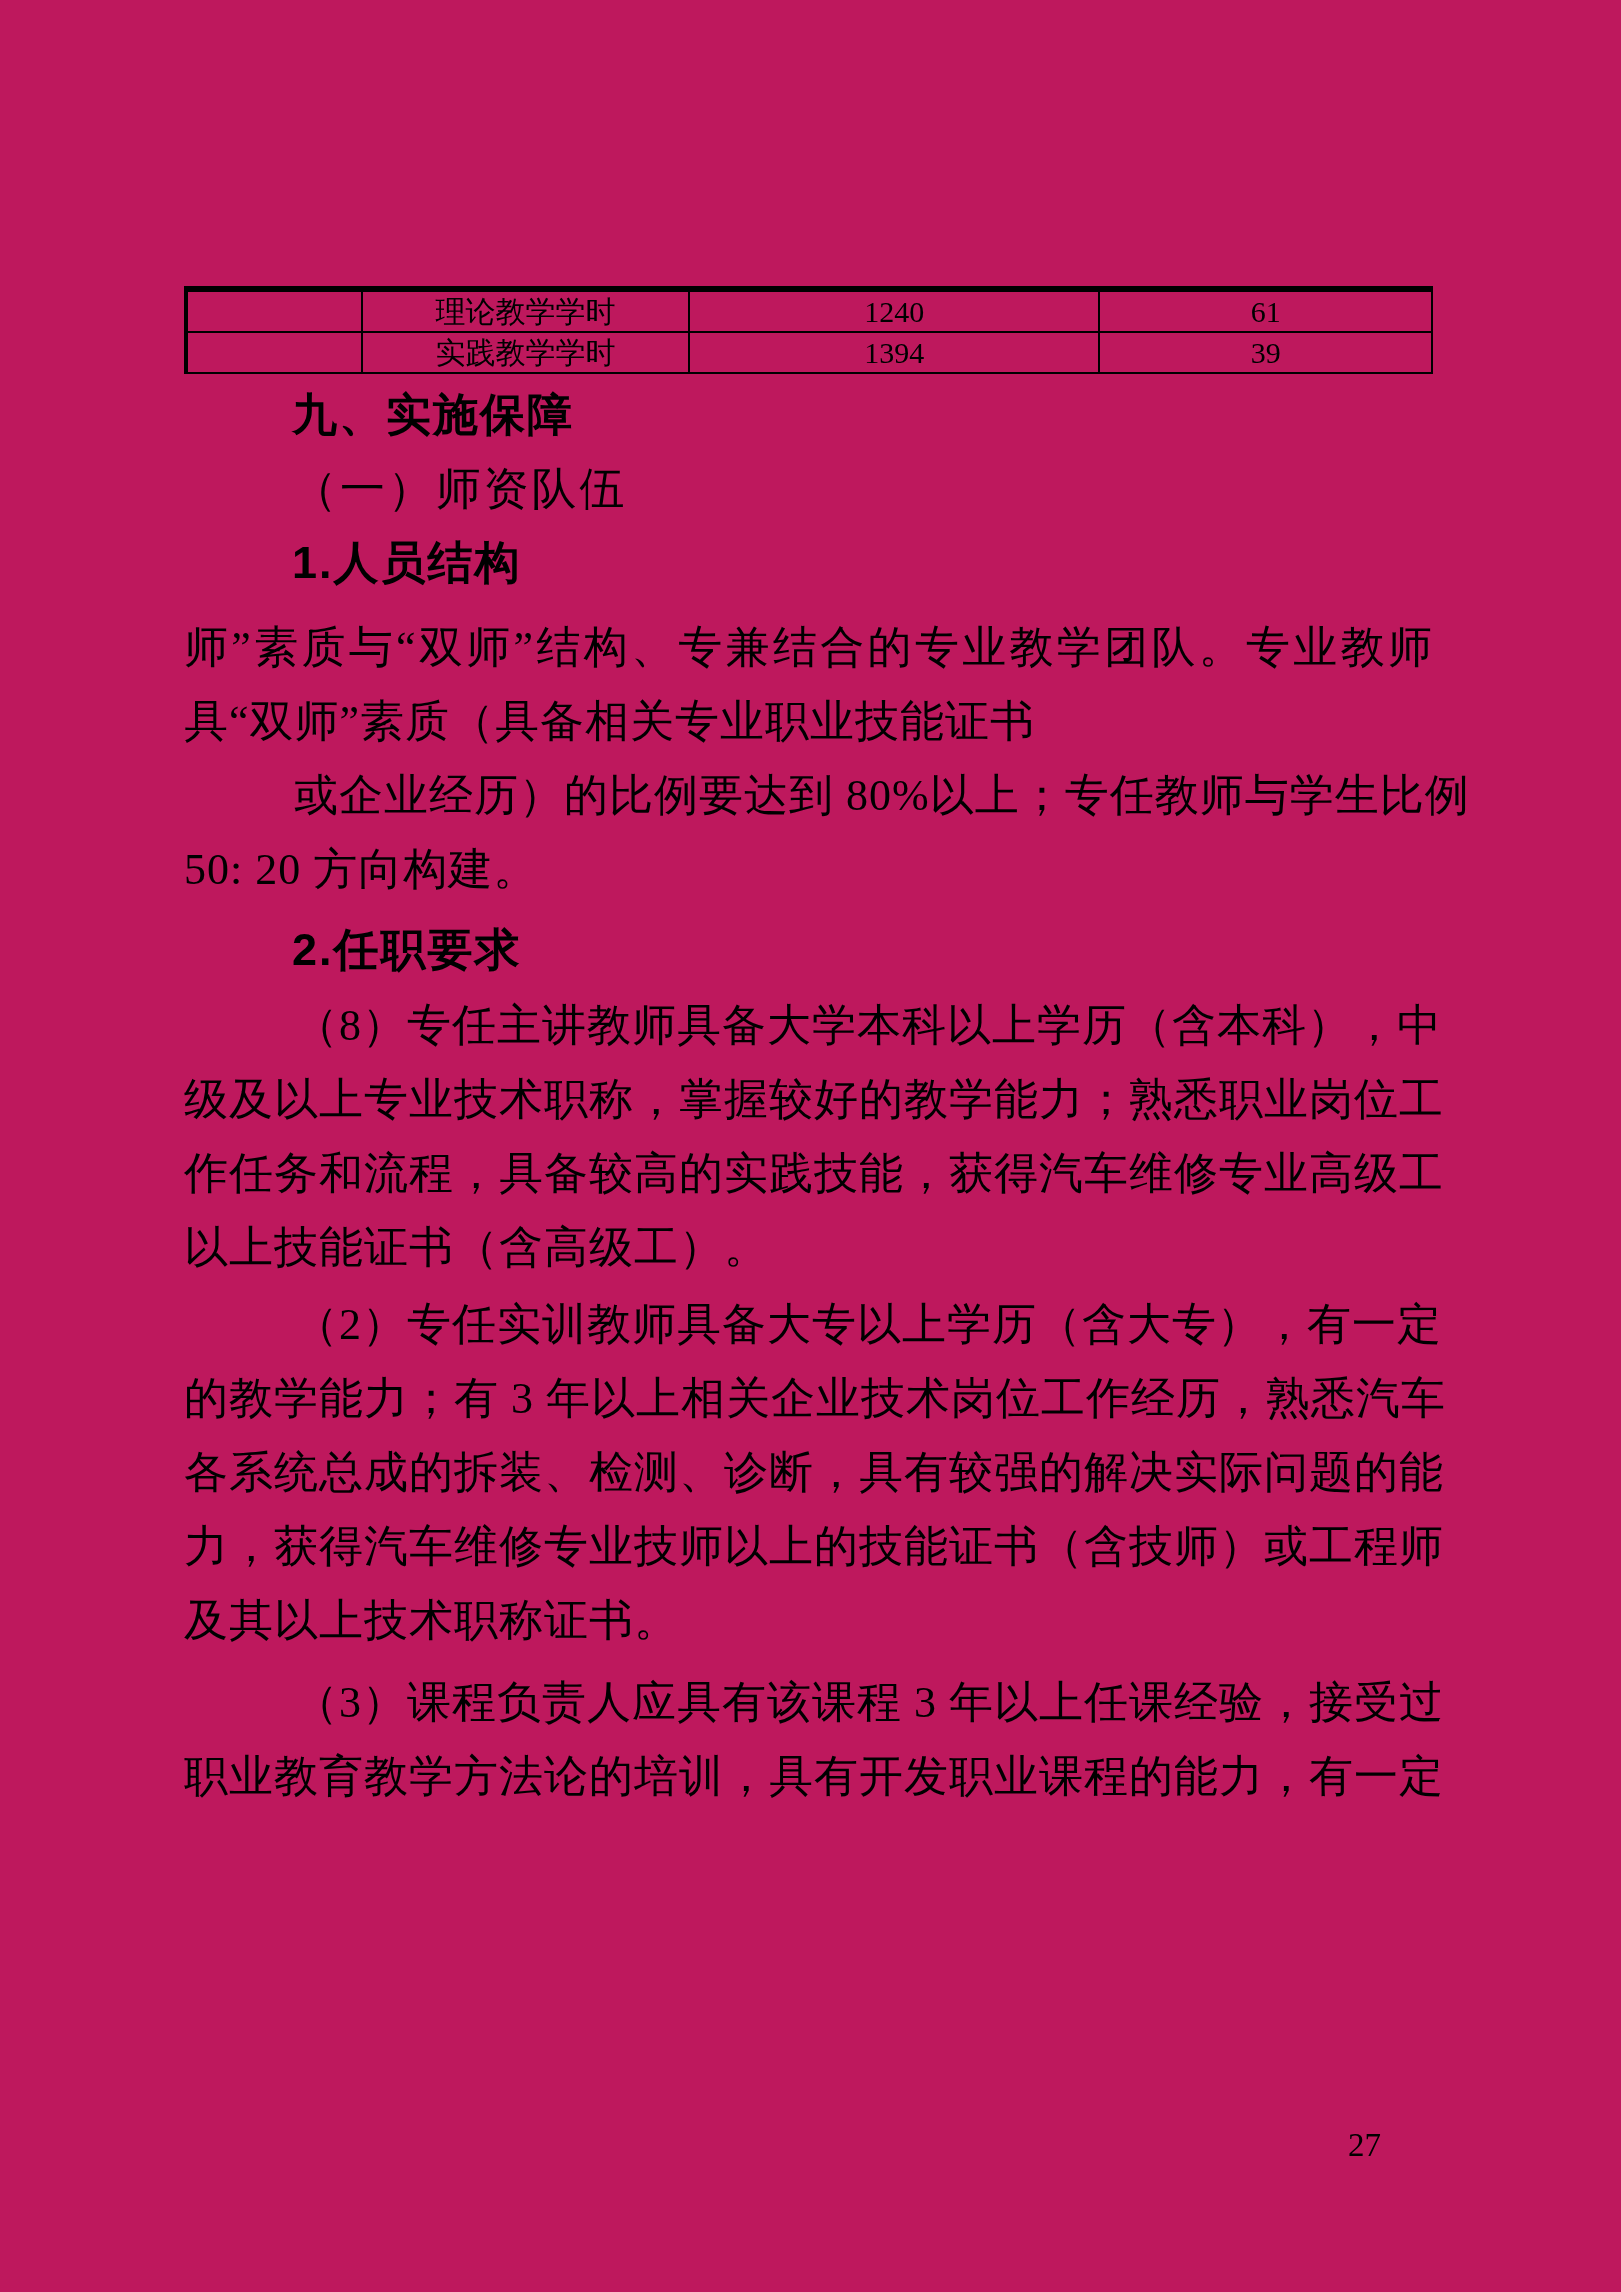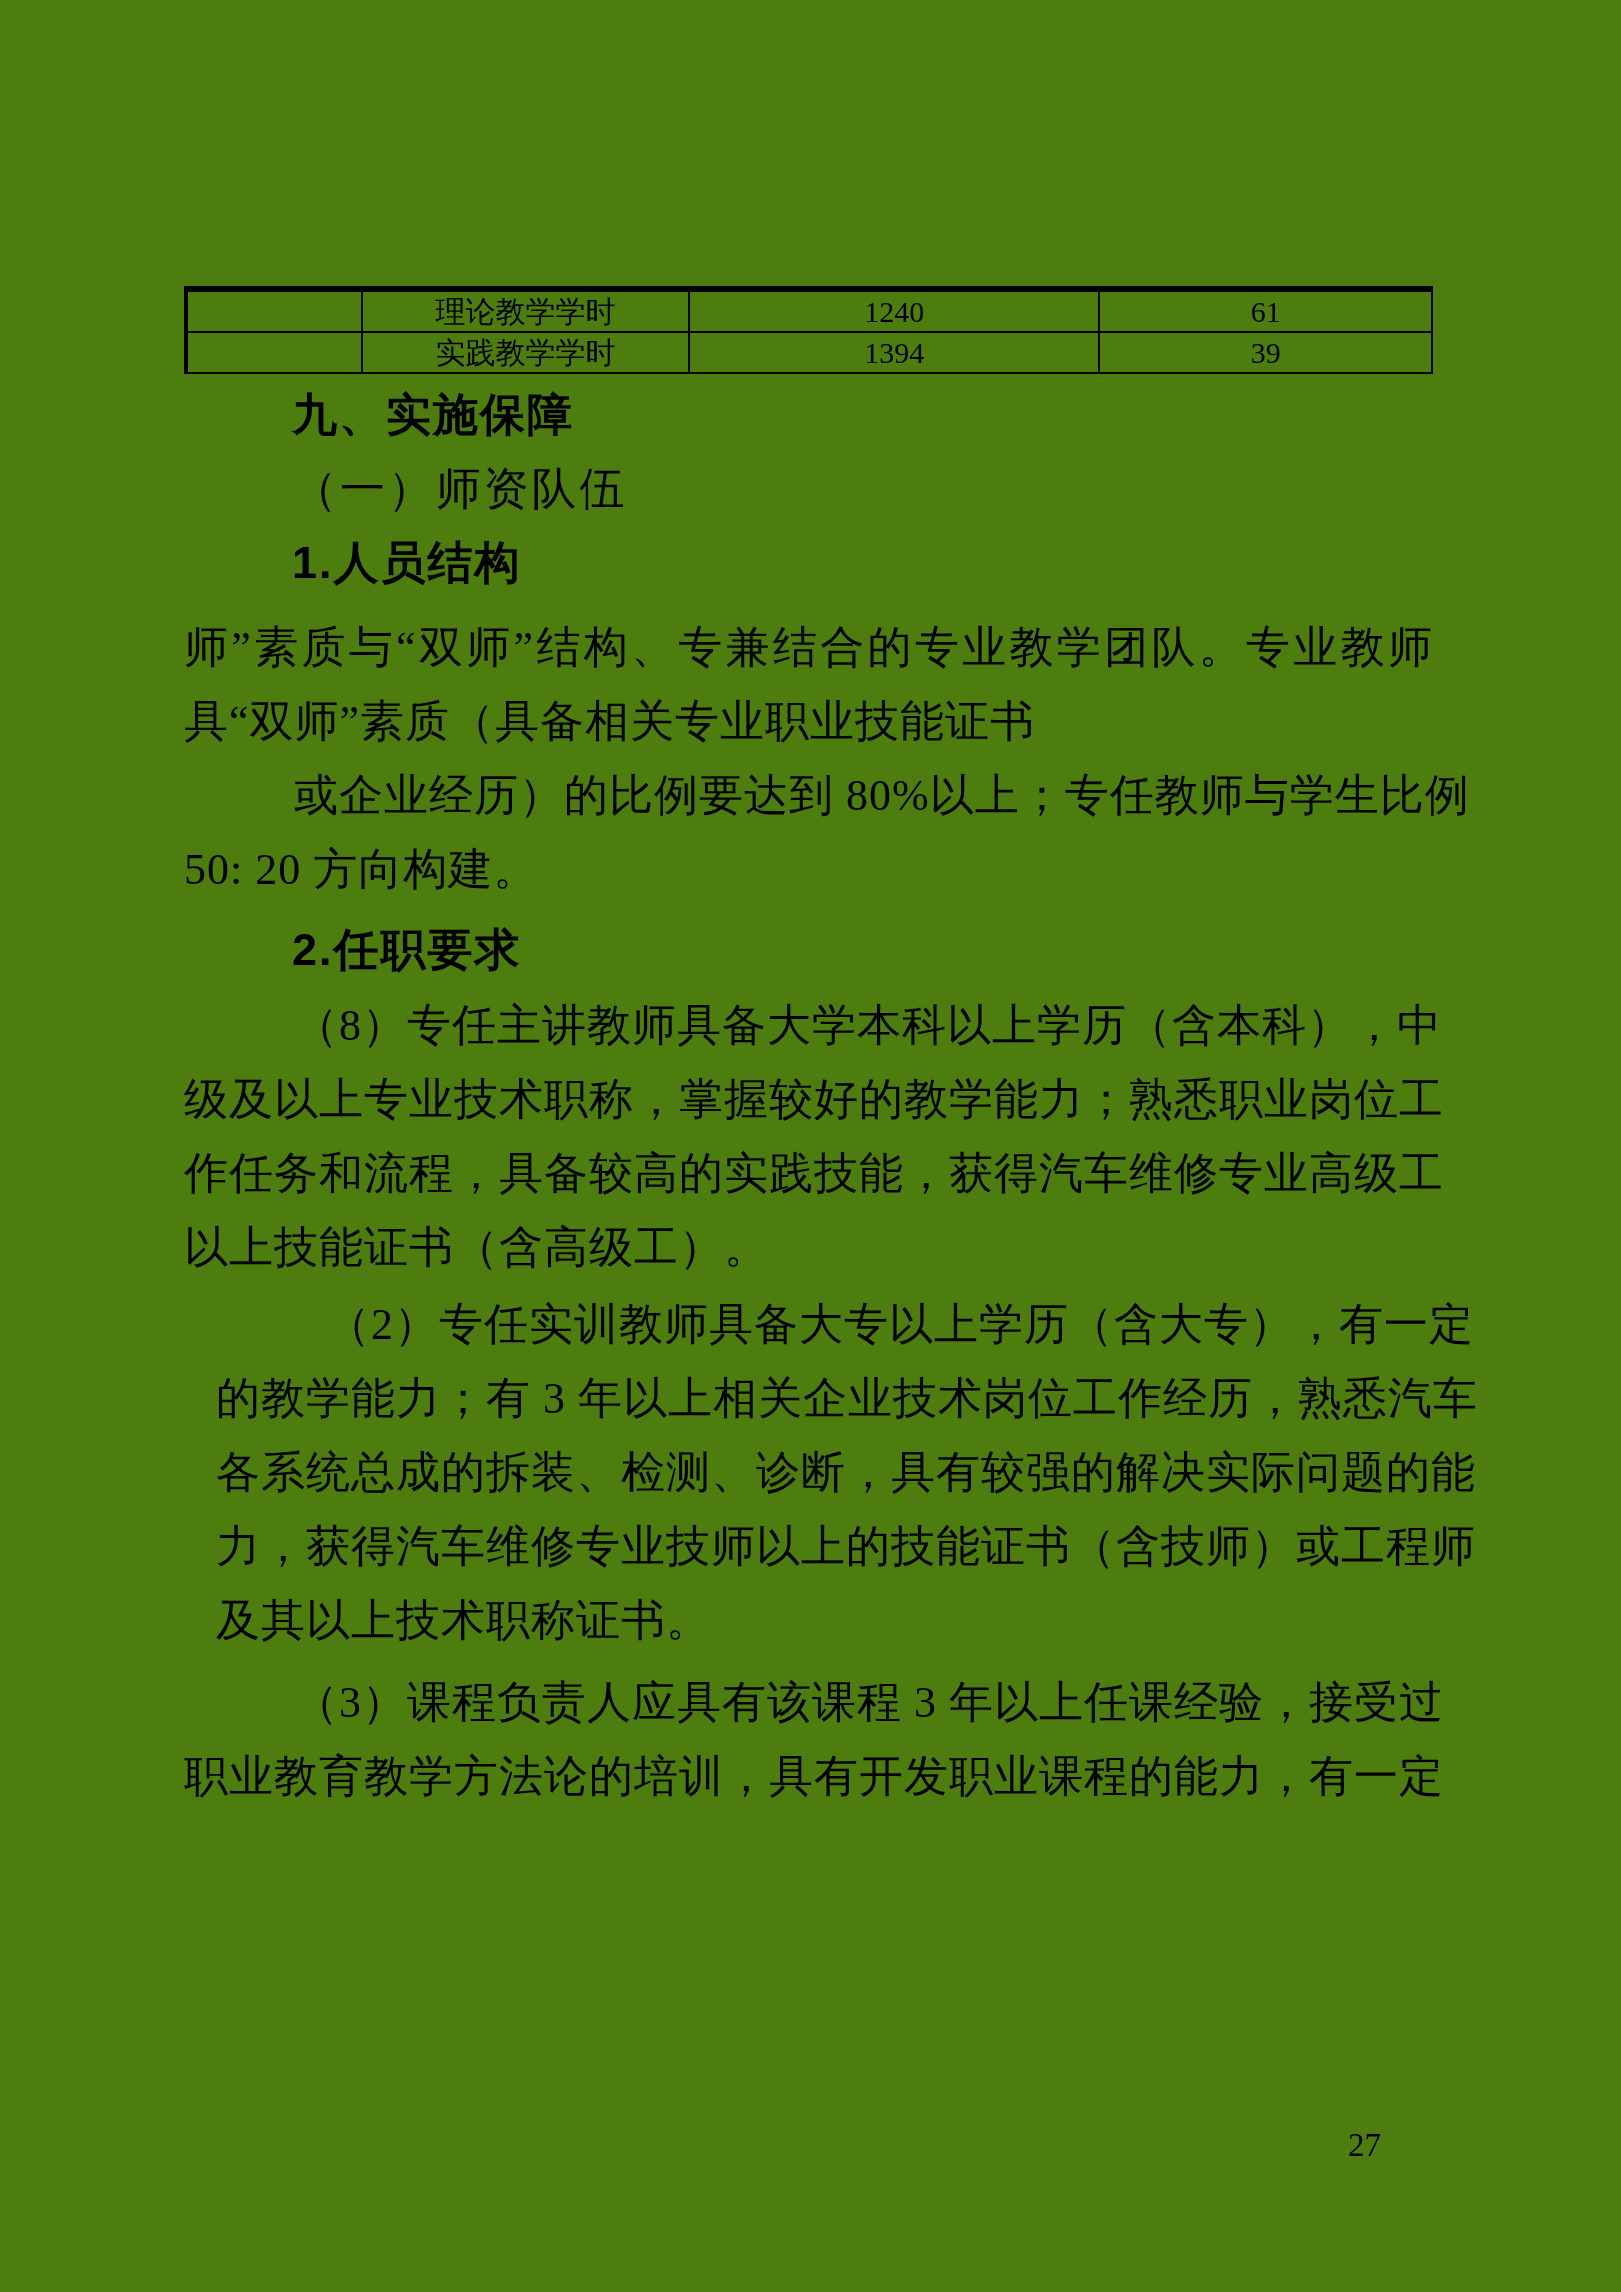--- a/index.html
+++ b/index.html
@@ -5,21 +5,21 @@
   html,body{margin:0;padding:0;}
   body{
     width:1621px;height:2293px;
     background:#ffffff;
     font-family:"Liberation Serif","DejaVu Serif",serif;
     color:#000000;
     position:relative;
     overflow:hidden;
   }
   .page{
-    position:absolute;left:0;top:0;width:1621px;height:2293px;background:#4d7c0f;
+    position:absolute;left:0;top:0;width:1621px;height:2293px;background:#be185d;
   }
   .content{
     position:absolute;
     left:184px;top:286px;width:1249px;
   }
   
   table.hours{
     border-collapse:collapse;
     width:1249px;
     table-layout:fixed;
@@ -58,21 +58,21 @@
   .hbold{
     font-family:"Liberation Sans","DejaVu Sans",sans-serif;
     font-weight:700;
     letter-spacing:2px;
   }
   .hkai{letter-spacing:2.9px;}
   .h1{margin-top:3.9px;}
   .h4{margin-top:5.9px;}
   .p1{margin-top:10.8px;}
   .p3{margin-top:2px;}
-  .p4{margin-top:3.9px;margin-left:32px;}
+  .p4{margin-top:3.9px;}
   .p5{margin-top:7.8px;}
   .page-number{
     position:absolute;
     left:1348px;top:2117px;
     font-size:33px;
     line-height:39px;
     margin-top:9px;
   }
 </style>
 </head>

